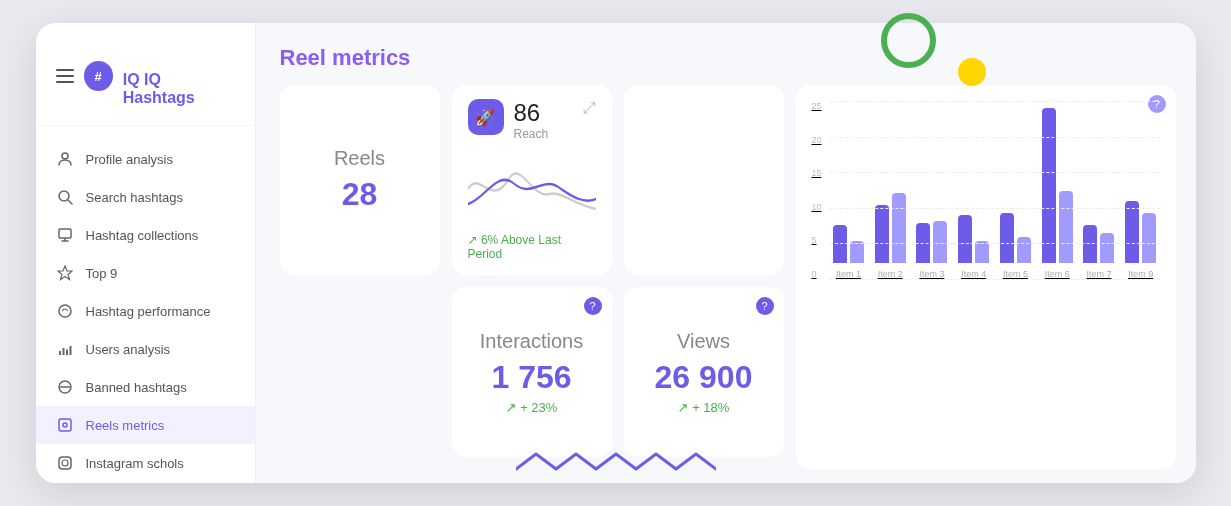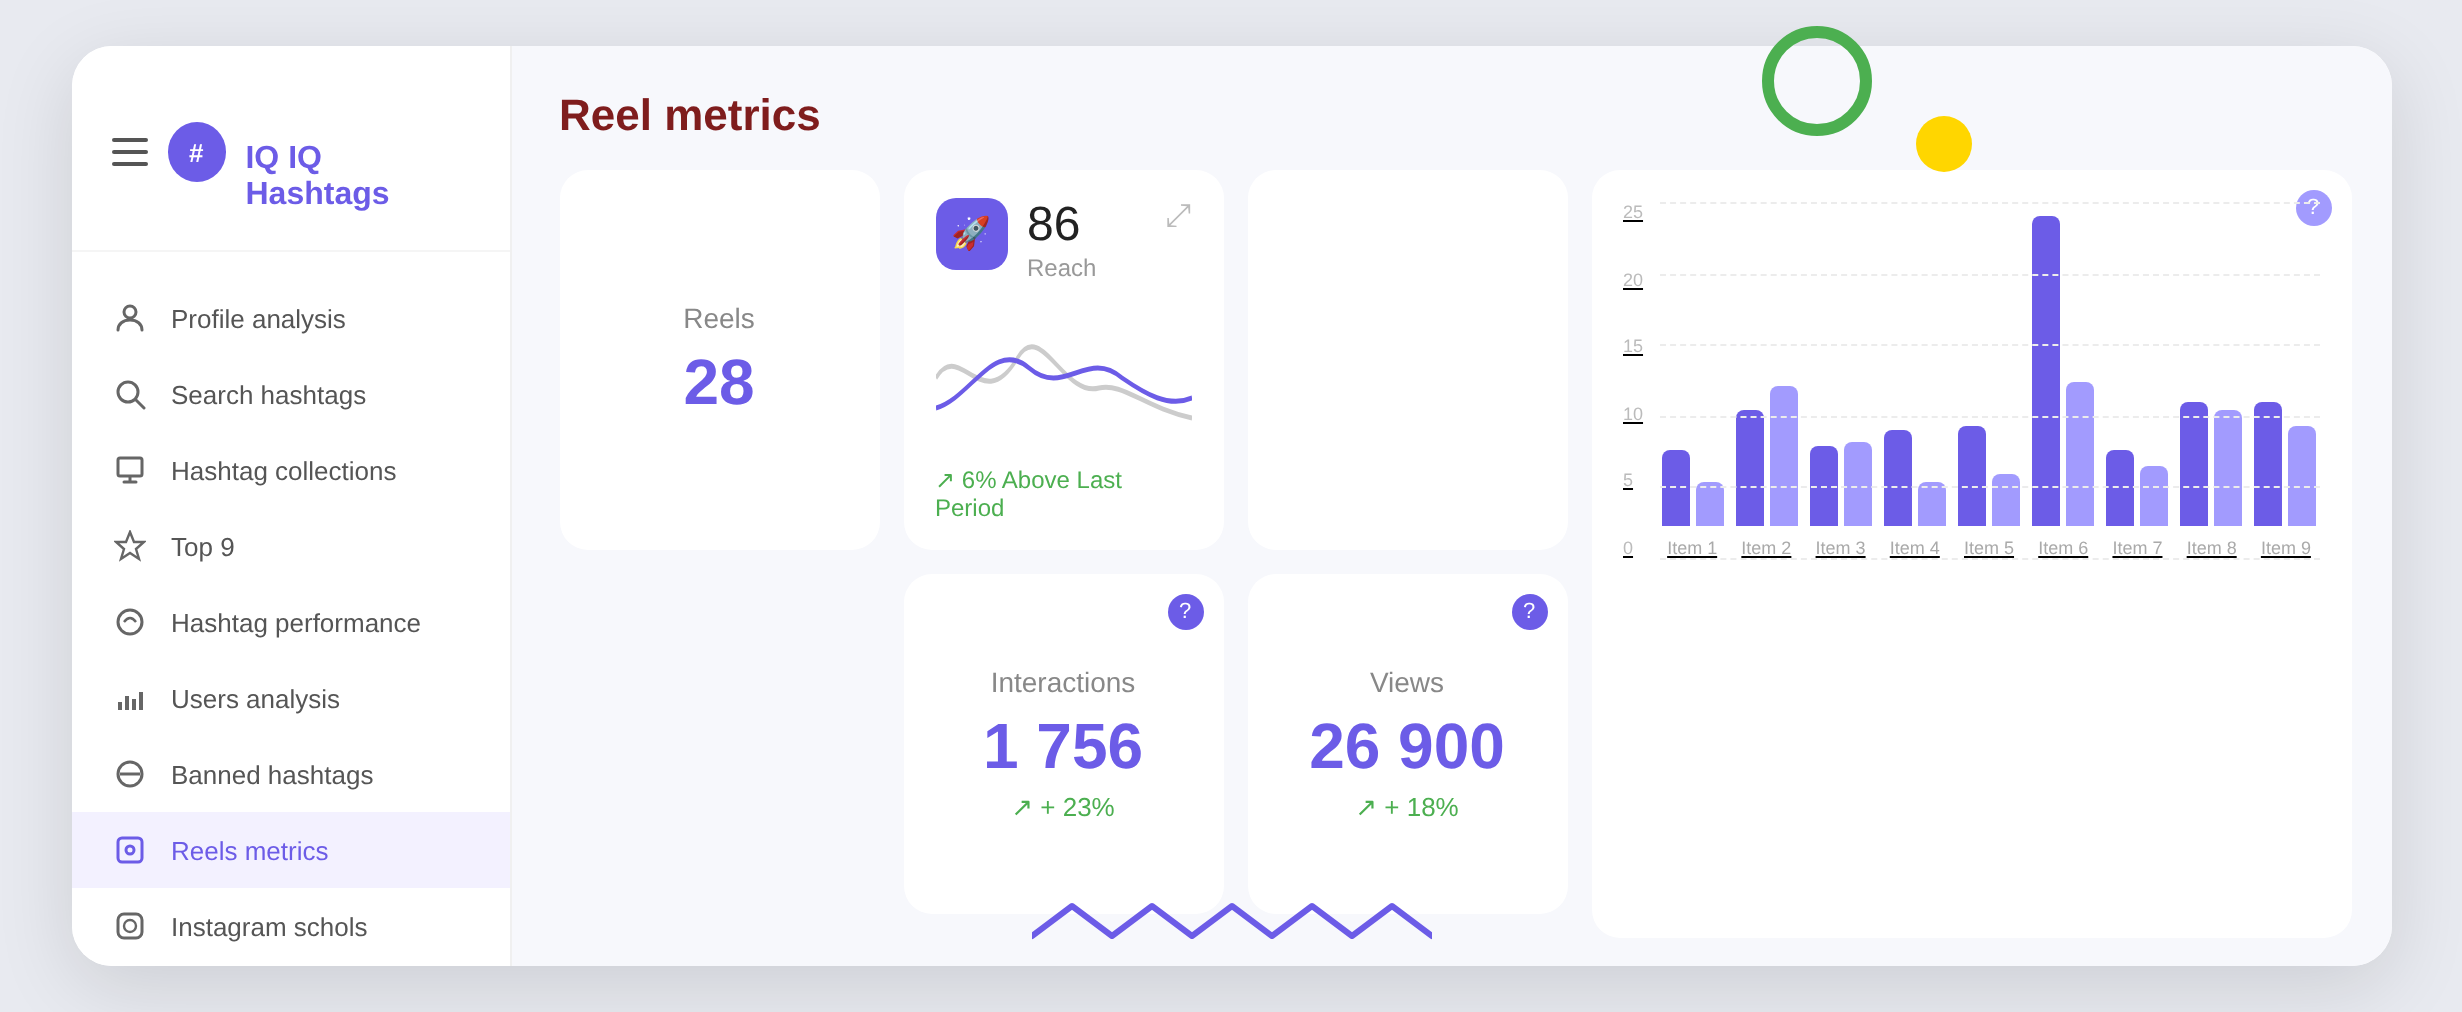--- a/index.html
+++ b/index.html
@@ -144,34 +144,34 @@
     .main-header {
       padding: 22px 24px 14px 24px;
       display: flex;
       align-items: center;
       justify-content: space-between;
     }
 
     .page-title {
       font-size: 22px;
       font-weight: 700;
-      color: #7f1d1d;
+      color: #8b5cf6;
     }
 
     .metric-card {
       background: white;
       border-radius: 14px;
       padding: 20px;
       display: flex;
       flex-direction: column;
       position: relative;
     }
 
     .metric-label {
-      font-size: 14px;
+      font-size: 20px;
       color: #888;
       text-align: right;
       margin-bottom: 6px;
     }
 
     .metric-value-large {
       font-size: 32px;
       font-weight: 700;
       color: #6c5ce7;
       text-align: right;
@@ -567,27 +567,20 @@
                 </div>
 
                 <div class="bar-group">
                   <div class="bar-pair">
                     <div class="bar dark" style="height:38px;"></div>
                     <div class="bar" style="height:30px;"></div>
                   </div>
                   <span class="bar-label">Item 7</span>
                 </div>
 
-                <div class="bar-group">
-                  <div class="bar-pair">
-                    <div class="bar dark" style="height:62px;"></div>
-                    <div class="bar" style="height:58px;"></div>
-                  </div>
-                  <span class="bar-label">Item 8</span>
-                </div>
 
                 <div class="bar-group">
                   <div class="bar-pair">
                     <div class="bar dark" style="height:62px;"></div>
                     <div class="bar" style="height:50px;"></div>
                   </div>
                   <span class="bar-label">Item 9</span>
                 </div>
               </div>
             </div>

